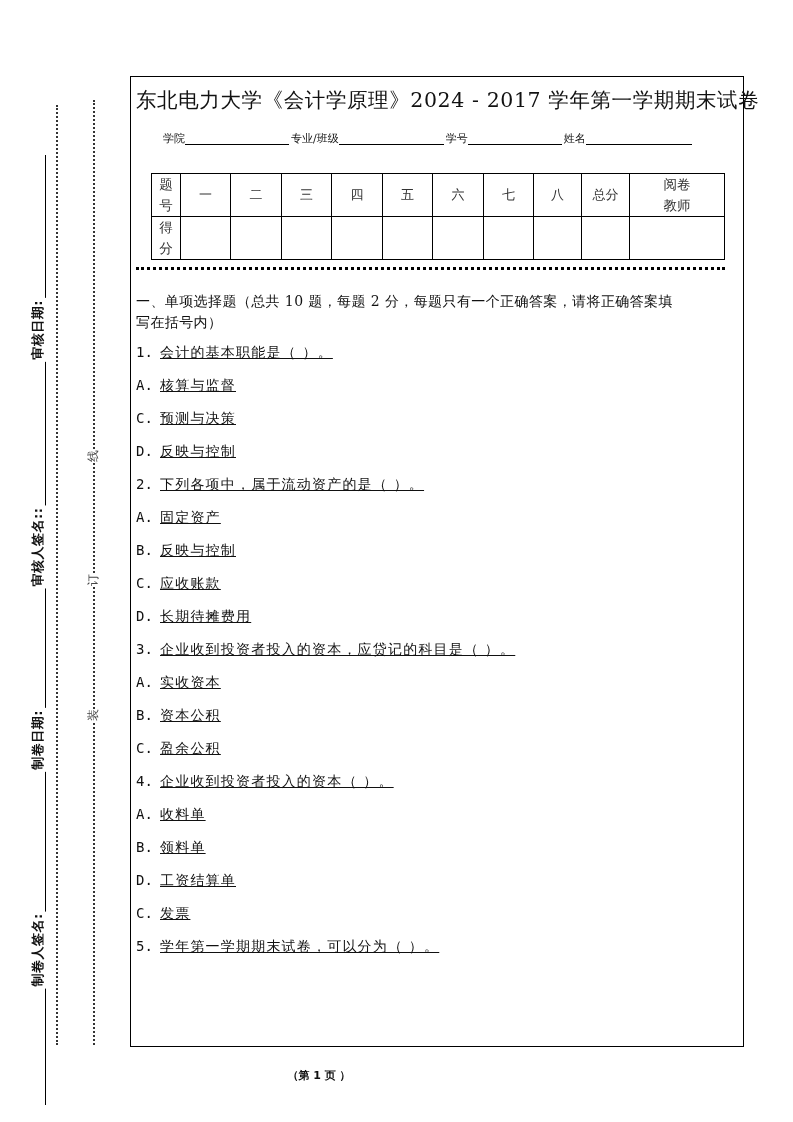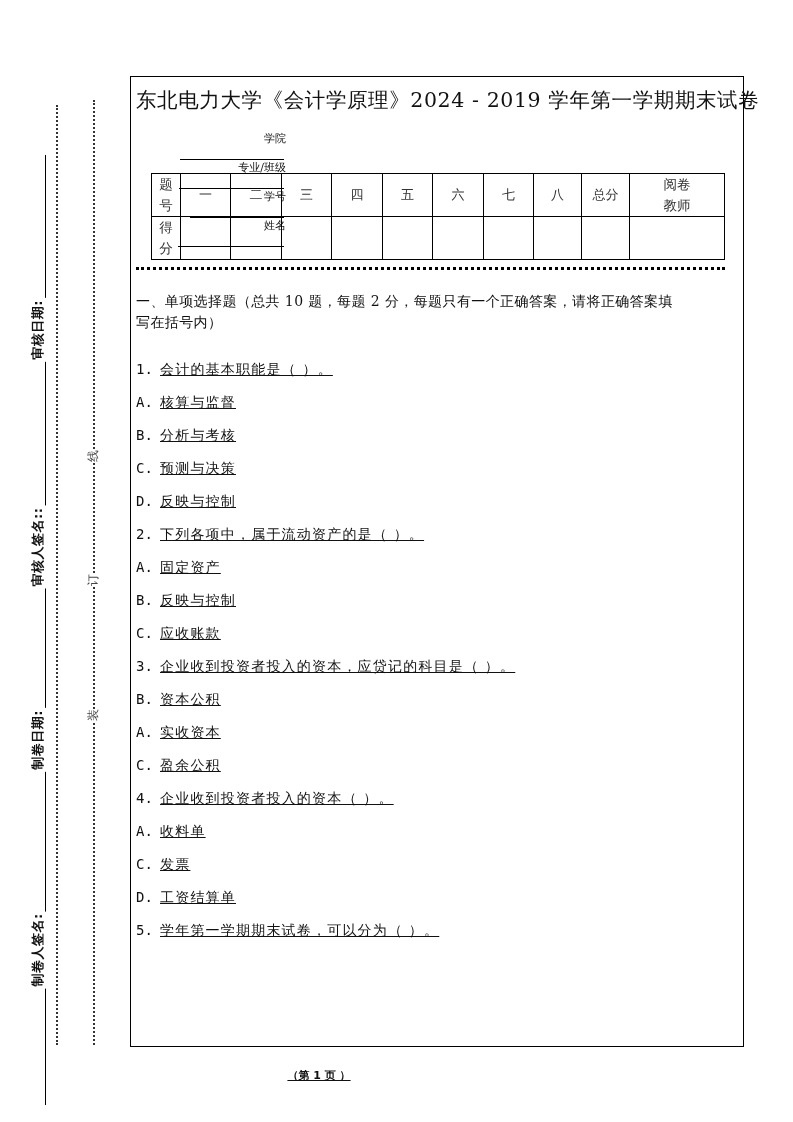--- a/index.html
+++ b/index.html
@@ -22,69 +22,69 @@
   
   .frame {
     position: absolute; left: 130px; top: 76px; width: 614px; height: 971px;
     border: 1.5px solid #000; box-sizing: border-box;
   }
   .title {
     position: absolute; left: 136px; top: 86px; width: 610px;
     font-size: 20.5px; white-space: nowrap; letter-spacing: 0.6px;
   }
   .info-row {
-    position: absolute; left: 178px; top: 131px; font-size: 11px; white-space: nowrap;
-    display: flex; align-items: flex-end; flex-direction: column;
+    position: absolute; left: 163px; top: 131px; font-size: 11px; white-space: nowrap;
+    display: flex; 
   }
   .info-row .blank { display: inline-block; border-bottom: 1px solid #000; height: 13px; margin-right: 2px; }
   
   table.score {
     position: absolute; left: 151px; top: 173px; border-collapse: collapse;
     font-size: 13px; table-layout: fixed;
   }
   table.score td {
     border: 1.3px solid #000; text-align: center; vertical-align: middle; padding: 0;
     color: #333;
   }
   table.score tr.r1 td { height: 41px; }
   table.score tr.r2 td { height: 41px; }
   table.score td.lab { line-height: 21px; font-size: 13.5px; }
   .dot-sep {
     position: absolute; left: 136px; top: 267px; width: 589px; height: 0;
     border-top: 3px dotted #000;
   }
   
   .content { position: absolute; left: 136px; top: 291px; width: 602px; font-size: 14px; }
-  .section-head { line-height: 21px; letter-spacing: 0.4px; margin-bottom: 26px; }
+  .section-head { line-height: 21px; letter-spacing: 0.4px; margin-bottom: 9px; }
   .line { height: 33px; line-height: 20px; white-space: nowrap; letter-spacing: 1.2px; text-decoration: underline; }
   .line .num { font-family: "DejaVu Sans Mono", "Liberation Mono", monospace; display: inline-block; width: 24px; letter-spacing: 0; }
   .footer {
     position: absolute; top: 1068px; left: 0; width: 638px; text-align: center;
-    font-family: "DejaVu Sans", "Liberation Sans", sans-serif; font-size: 11px; font-weight: bold; text-decoration: underline;
+    font-family: "DejaVu Sans", "Liberation Sans", sans-serif; font-size: 11px; font-weight: bold;
   }
 </style>
 </head>
 <body>
 
 <div>
   <div class="vline-solid" style="top:155px;height:950px;"></div>
   <div class="vline-dot" style="left:56px;top:105px;height:940px;"></div>
   <div class="vline-dot" style="left:93px;top:100px;height:945px;"></div>
   <span class="margin-label" style="top:330px;">审核日期:</span>
   <span class="margin-label" style="top:547px;">审核人签名::</span>
   <span class="margin-label" style="top:740px;">制卷日期:</span>
   <span class="margin-label" style="top:950px;">制卷人签名:</span>
   <span class="bind-char" style="top:456px;">线</span>
   <span class="bind-char" style="top:580px;">订</span>
   <span class="bind-char" style="top:715px;">装</span>
 </div>
 
 <div class="frame"></div>
 
-<div class="title">东北电力大学《会计学原理》2024 - 2019 学年第一学期期末试卷</div>
+<div class="title">东北电力大学《会计学原理》2024 - 2017 学年第一学期期末试卷</div>
 
 <div class="info-row">
   <span>学院</span>
   <span class="blank" style="width:104px;"></span>
   <span>专业/班级</span>
   <span class="blank" style="width:105px;"></span>
   <span>学号</span>
   <span class="blank" style="width:94px;"></span>
   <span>姓名</span>
   <span class="blank" style="width:106px;"></span>
@@ -137,35 +137,36 @@
 <div class="dot-sep"></div>
 
 <div class="content">
   <div class="section-head">
     <div>一、单项选择题（总共 10 题，每题 2 分，每题只有一个正确答案，请将正确答案填</div>
     <div>写在括号内）</div>
   </div>
 
   <div class="line"><span class="num">1.</span><span>会计的基本职能是（  ）。</span></div>
   <div class="line"><span class="num">A.</span><span>核算与监督</span></div>
-  <div class="line"><span class="num">B.</span><span>分析与考核</span></div>
   <div class="line"><span class="num">C.</span><span>预测与决策</span></div>
   <div class="line"><span class="num">D.</span><span>反映与控制</span></div>
 
   <div class="line"><span class="num">2.</span><span>下列各项中，属于流动资产的是（  ）。</span></div>
   <div class="line"><span class="num">A.</span><span>固定资产</span></div>
   <div class="line"><span class="num">B.</span><span>反映与控制</span></div>
   <div class="line"><span class="num">C.</span><span>应收账款</span></div>
+  <div class="line"><span class="num">D.</span><span>长期待摊费用</span></div>
 
   <div class="line"><span class="num">3.</span><span>企业收到投资者投入的资本，应贷记的科目是（  ）。</span></div>
+  <div class="line"><span class="num">A.</span><span>实收资本</span></div>
   <div class="line"><span class="num">B.</span><span>资本公积</span></div>
-  <div class="line"><span class="num">A.</span><span>实收资本</span></div>
   <div class="line"><span class="num">C.</span><span>盈余公积</span></div>
 
   <div class="line"><span class="num">4.</span><span>企业收到投资者投入的资本（  ）。</span></div>
   <div class="line"><span class="num">A.</span><span>收料单</span></div>
+  <div class="line"><span class="num">B.</span><span>领料单</span></div>
+  <div class="line"><span class="num">D.</span><span>工资结算单</span></div>
   <div class="line"><span class="num">C.</span><span>发票</span></div>
-  <div class="line"><span class="num">D.</span><span>工资结算单</span></div>
 
   <div class="line"><span class="num">5.</span><span>学年第一学期期末试卷，可以分为（  ）。</span></div>
 </div>
 
 <div class="footer">（第 1 页 ）</div>
 
 </body></html>

